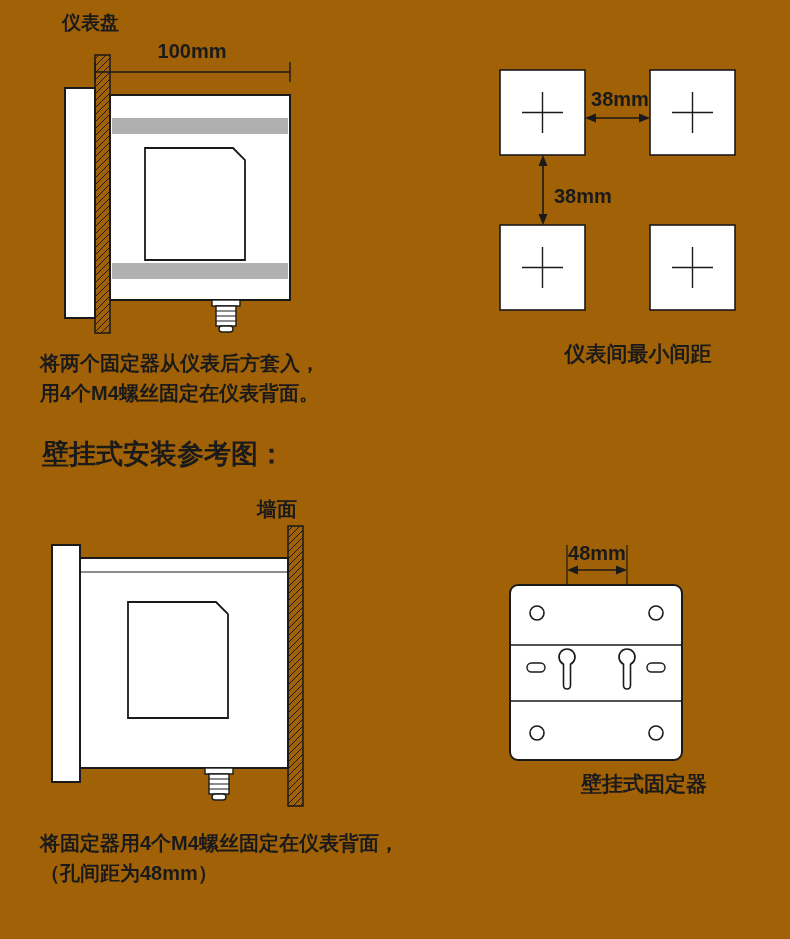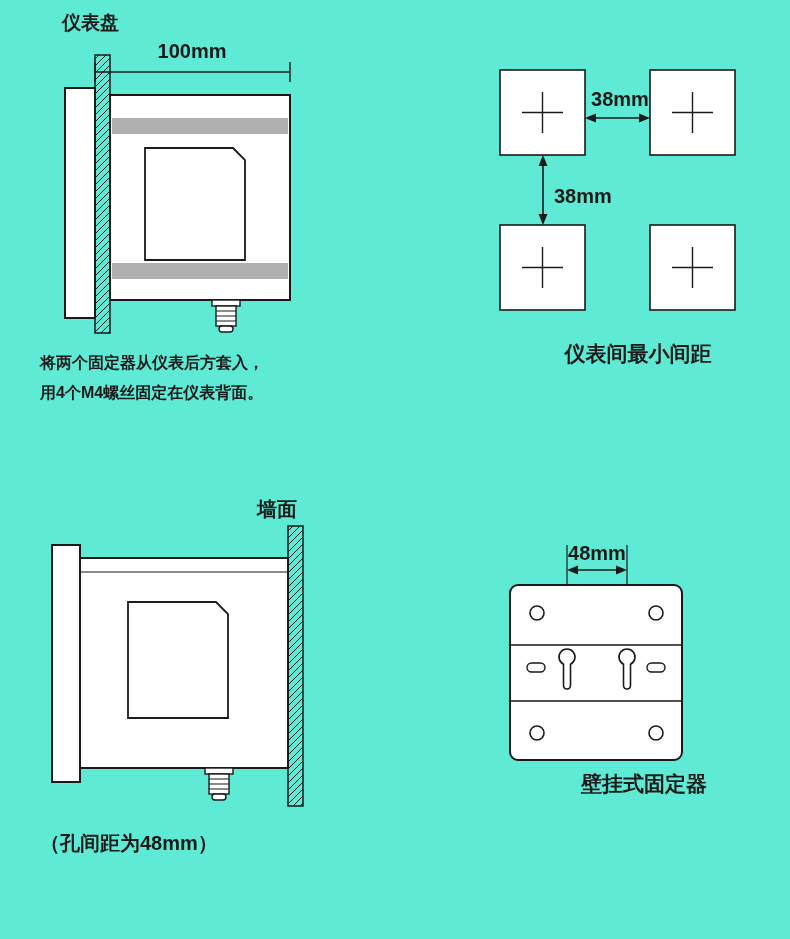--- a/index.html
+++ b/index.html
@@ -1,23 +1,23 @@
 <!DOCTYPE html>
 <html><head>
 <meta charset="utf-8">
 <style>
   html,body{margin:0;padding:0;background:#fff;}
   #page-root{
-    position:relative;width:790px;height:939px;background:#5eead4;overflow:hidden;
+    position:relative;width:790px;height:939px;background:#a16207;overflow:hidden;
     font-family:"Liberation Sans","DejaVu Sans",sans-serif;color:#1a1a1a;
   }
   .abs{position:absolute;}
   .cjk{font-weight:bold;color:#1a1a1a;}
   #panel-label{left:62px;top:10px;font-size:19px;}
-  #panel-note{left:40px;top:348px;font-size:16px;line-height:30px;}
+  #panel-note{left:40px;top:348px;font-size:20px;line-height:30px;}
   #spacing-caption{left:510px;top:340px;width:256px;text-align:center;font-size:21px;}
   #wall-heading{left:42px;top:436px;font-size:27px;}
   #bracket-caption{left:495px;top:770px;width:212px;text-align:right;font-size:21px;}
   #wall-note{left:40px;top:828px;font-size:20px;line-height:30px;}
   svg{display:block;}
   svg text{
     font-family:"Liberation Sans","DejaVu Sans",sans-serif;
     font-weight:bold;fill:#1a1a1a;
   }
   .ln{stroke:#1a1a1a;fill:none;}
@@ -88,20 +88,21 @@
     </g>
   </svg>
 
   <div id="spacing-caption" class="abs cjk">仪表间最小间距</div>
 
   <div id="panel-note" class="abs cjk">
     <div>将两个固定器从仪表后方套入，</div>
     <div>用4个M4螺丝固定在仪表背面。</div>
   </div>
 
+  <div id="wall-heading" class="abs cjk">壁挂式安装参考图：</div>
 
   <svg class="abs" style="left:40px;top:492px;" width="282" height="322" viewBox="0 0 282 322">
     <defs>
       <pattern id="hatch2" patternUnits="userSpaceOnUse" width="7" height="7">
         <path d="M0,7 l7,-7 M-1.75,1.75 l3.5,-3.5 M5.25,8.75 l3.5,-3.5" stroke="#1a1a1a" stroke-width="1"></path>
       </pattern>
     </defs>
 
     <text x="237" y="24" font-size="20" text-anchor="middle">墙面</text>
 
@@ -145,16 +146,17 @@
     <path d="M68.5,131.2 A 8 8 0 1 1 75.5,131.2 L75.5,152 Q75.5,156 72,156 Q68.5,156 68.5,152 Z" fill="#ffffff" stroke="#1a1a1a" stroke-width="1.6"></path>
     <path d="M128.5,131.2 A 8 8 0 1 1 135.5,131.2 L135.5,152 Q135.5,156 132,156 Q128.5,156 128.5,152 Z" fill="#ffffff" stroke="#1a1a1a" stroke-width="1.6"></path>
 
     <rect x="32" y="130" width="18" height="9" rx="4.5" fill="#ffffff" stroke="#1a1a1a" stroke-width="1.4"></rect>
     <rect x="152" y="130" width="18" height="9" rx="4.5" fill="#ffffff" stroke="#1a1a1a" stroke-width="1.4"></rect>
   </svg>
 
   <div id="bracket-caption" class="abs cjk">壁挂式固定器</div>
 
   <div id="wall-note" class="abs cjk">
+    <div>将固定器用4个M4螺丝固定在仪表背面，</div>
     <div>（孔间距为48mm）</div>
   </div>
 
 </div>
 
 </body></html>

